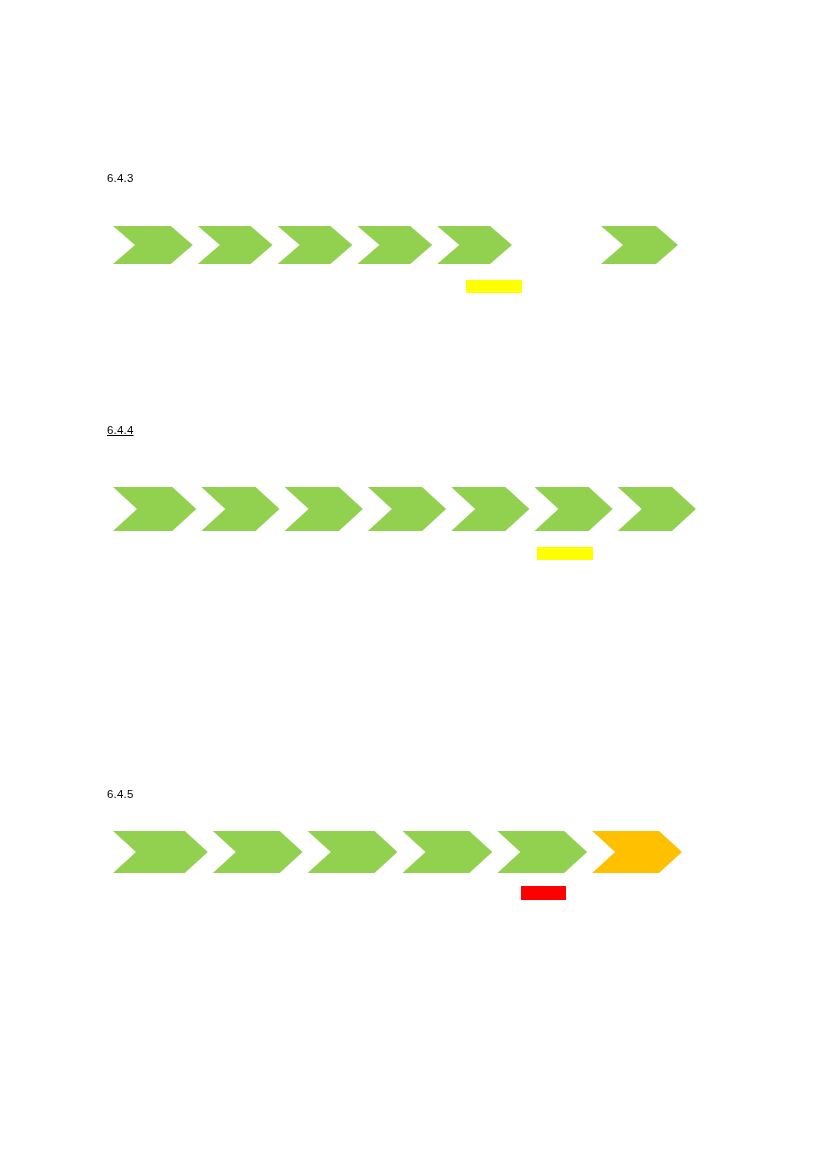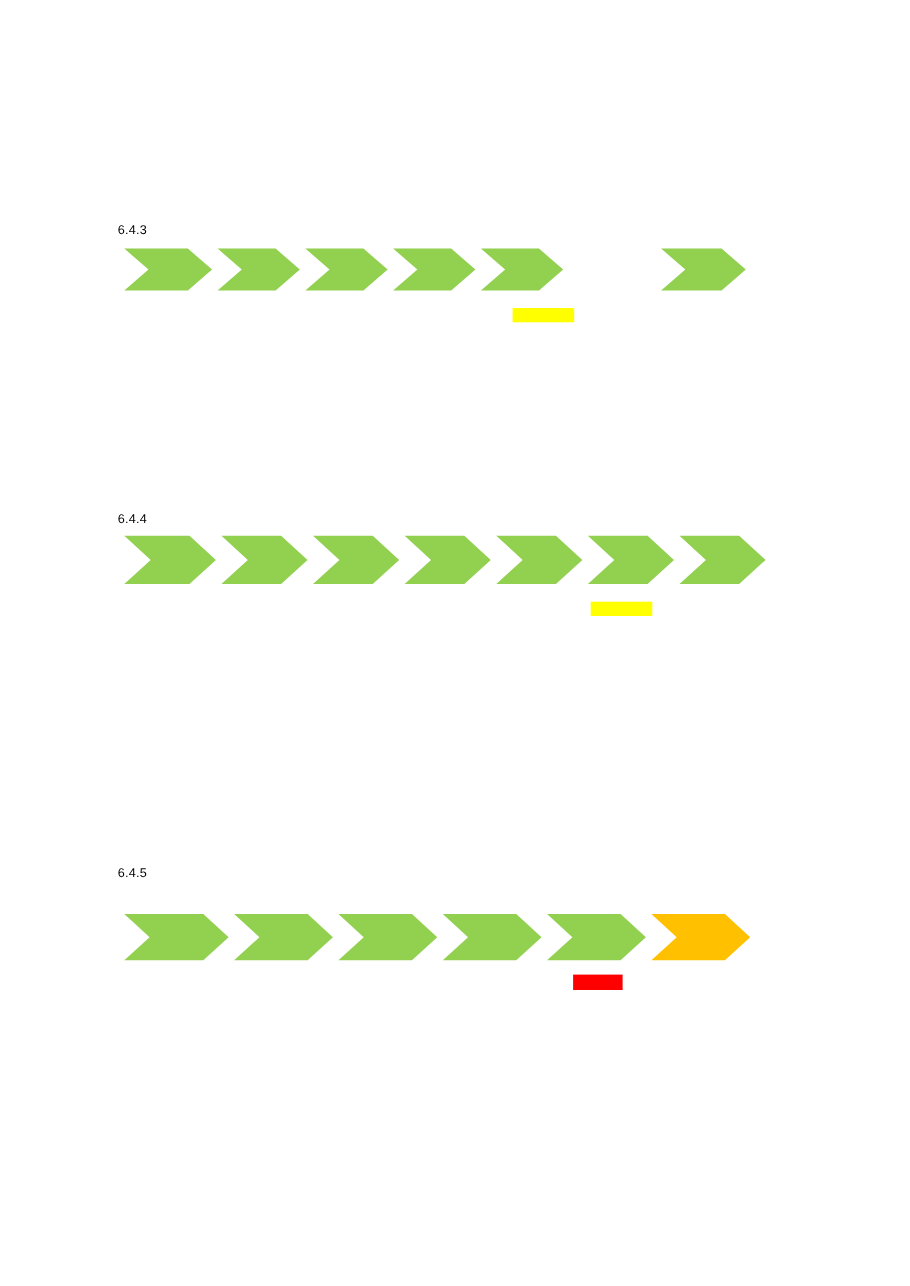--- a/index.html
+++ b/index.html
@@ -48,37 +48,37 @@
   .marker {
     position: absolute;
   }
 </style>
 </head>
 <body>
 
 <div class="page">
   <div id="sections-root">
       <div class="section" style="left: 0px; top: 0px; width: 827px;">
-        <div class="section-label" style="left: 107px; top: 172px; margin-top: 32px;">6.4.3</div>
+        <div class="section-label" style="left: 107px; top: 172px;">6.4.3</div>
         <div class="chevron-row" style="left: 113px; top: 226px; width: 714px; height: 38px;">
           <svg class="chev-svg" width="423" height="40" viewBox="0 0 423 40" style="left: 0px; top: 0px;">
             <polygon points="0,0 57.8,0 79.8,19 57.8,38 0,38 22,19" fill="#92d050" shape-rendering="geometricPrecision"></polygon>
             <polygon points="84.8,0 137.6,0 159.6,19 137.6,38 84.8,38 106.8,19" fill="#92d050" shape-rendering="geometricPrecision"></polygon>
             <polygon points="164.6,0 217.39999999999998,0 239.39999999999998,19 217.39999999999998,38 164.6,38 186.6,19" fill="#92d050" shape-rendering="geometricPrecision"></polygon>
             <polygon points="244.39999999999998,0 297.2,0 319.2,19 297.2,38 244.39999999999998,38 266.4,19" fill="#92d050" shape-rendering="geometricPrecision"></polygon>
             <polygon points="324.2,0 377,0 399,19 377,38 324.2,38 346.2,19" fill="#92d050" shape-rendering="geometricPrecision"></polygon>
           </svg>
           <svg class="chev-svg" width="101" height="40" viewBox="0 0 101 40" style="left: 488px; top: 0px;">
             <polygon points="0,0 55,0 77,19 55,38 0,38 22,19" fill="#92d050" shape-rendering="geometricPrecision"></polygon>
           </svg>
         </div>
         <div class="marker" style="left: 466px; top: 280px; width: 56px; height: 13px; background: rgb(255, 255, 0);"></div>
       </div>
       <div class="section" style="left: 0px; top: 0px; width: 827px;">
-        <div class="section-label" style="left: 107px; top: 466px;">6.4.4</div>
+        <div class="section-label" style="left: 107px; top: 424px; text-decoration: underline;">6.4.4</div>
         <div class="chevron-row" style="left: 113px; top: 487px; width: 714px; height: 44px;">
           <svg class="chev-svg" width="609" height="46" viewBox="0 0 609 46" style="left: 0px; top: 0px;">
             <polygon points="0,0 59.28571428571429,0 83.28571428571429,22 59.28571428571429,44 0,44 24,22" fill="#92d050" shape-rendering="geometricPrecision"></polygon>
             <polygon points="88.28571428571429,0 142.57142857142858,0 166.57142857142858,22 142.57142857142858,44 88.28571428571429,44 112.28571428571429,22" fill="#92d050" shape-rendering="geometricPrecision"></polygon>
             <polygon points="171.57142857142858,0 225.8571428571429,0 249.8571428571429,22 225.8571428571429,44 171.57142857142858,44 195.57142857142858,22" fill="#92d050" shape-rendering="geometricPrecision"></polygon>
             <polygon points="254.8571428571429,0 309.14285714285717,0 333.14285714285717,22 309.14285714285717,44 254.8571428571429,44 278.8571428571429,22" fill="#92d050" shape-rendering="geometricPrecision"></polygon>
             <polygon points="338.14285714285717,0 392.42857142857144,0 416.42857142857144,22 392.42857142857144,44 338.14285714285717,44 362.14285714285717,22" fill="#92d050" shape-rendering="geometricPrecision"></polygon>
             <polygon points="421.42857142857144,0 475.7142857142857,0 499.7142857142857,22 475.7142857142857,44 421.42857142857144,44 445.42857142857144,22" fill="#92d050" shape-rendering="geometricPrecision"></polygon>
             <polygon points="504.7142857142858,0 559.0000000000001,0 583.0000000000001,22 559.0000000000001,44 504.7142857142858,44 528.7142857142858,22" fill="#92d050" shape-rendering="geometricPrecision"></polygon>
           </svg>

